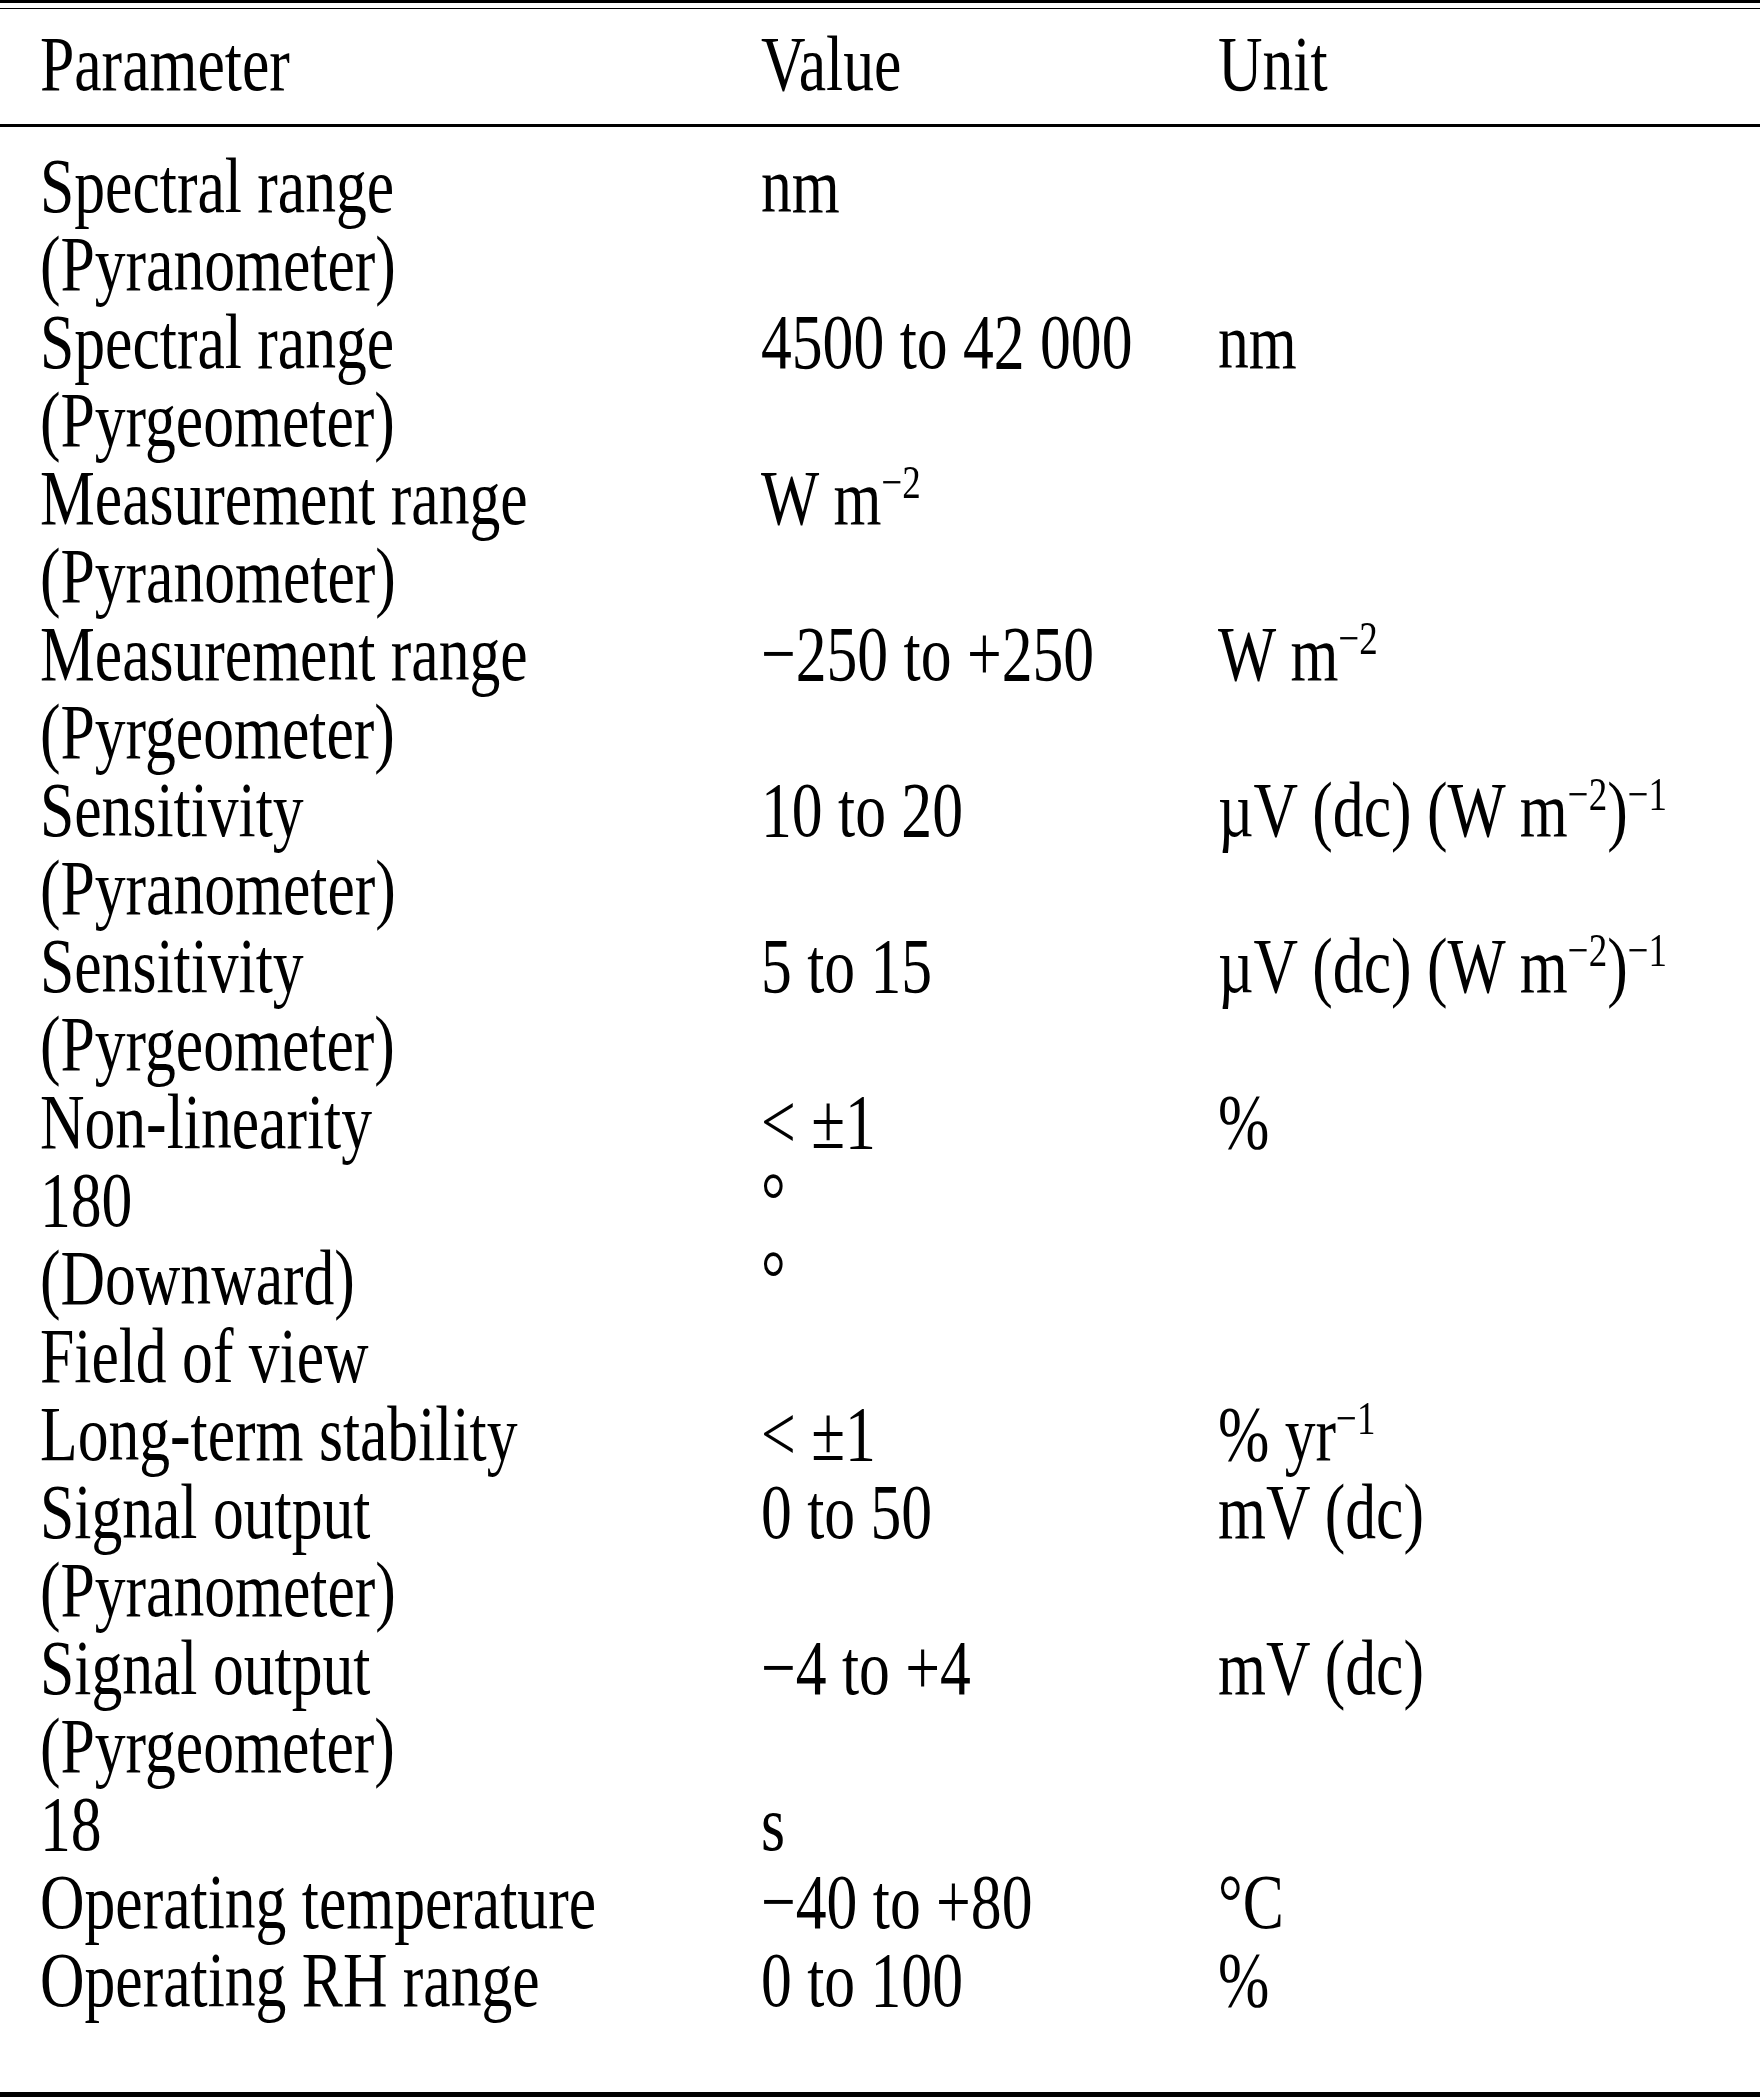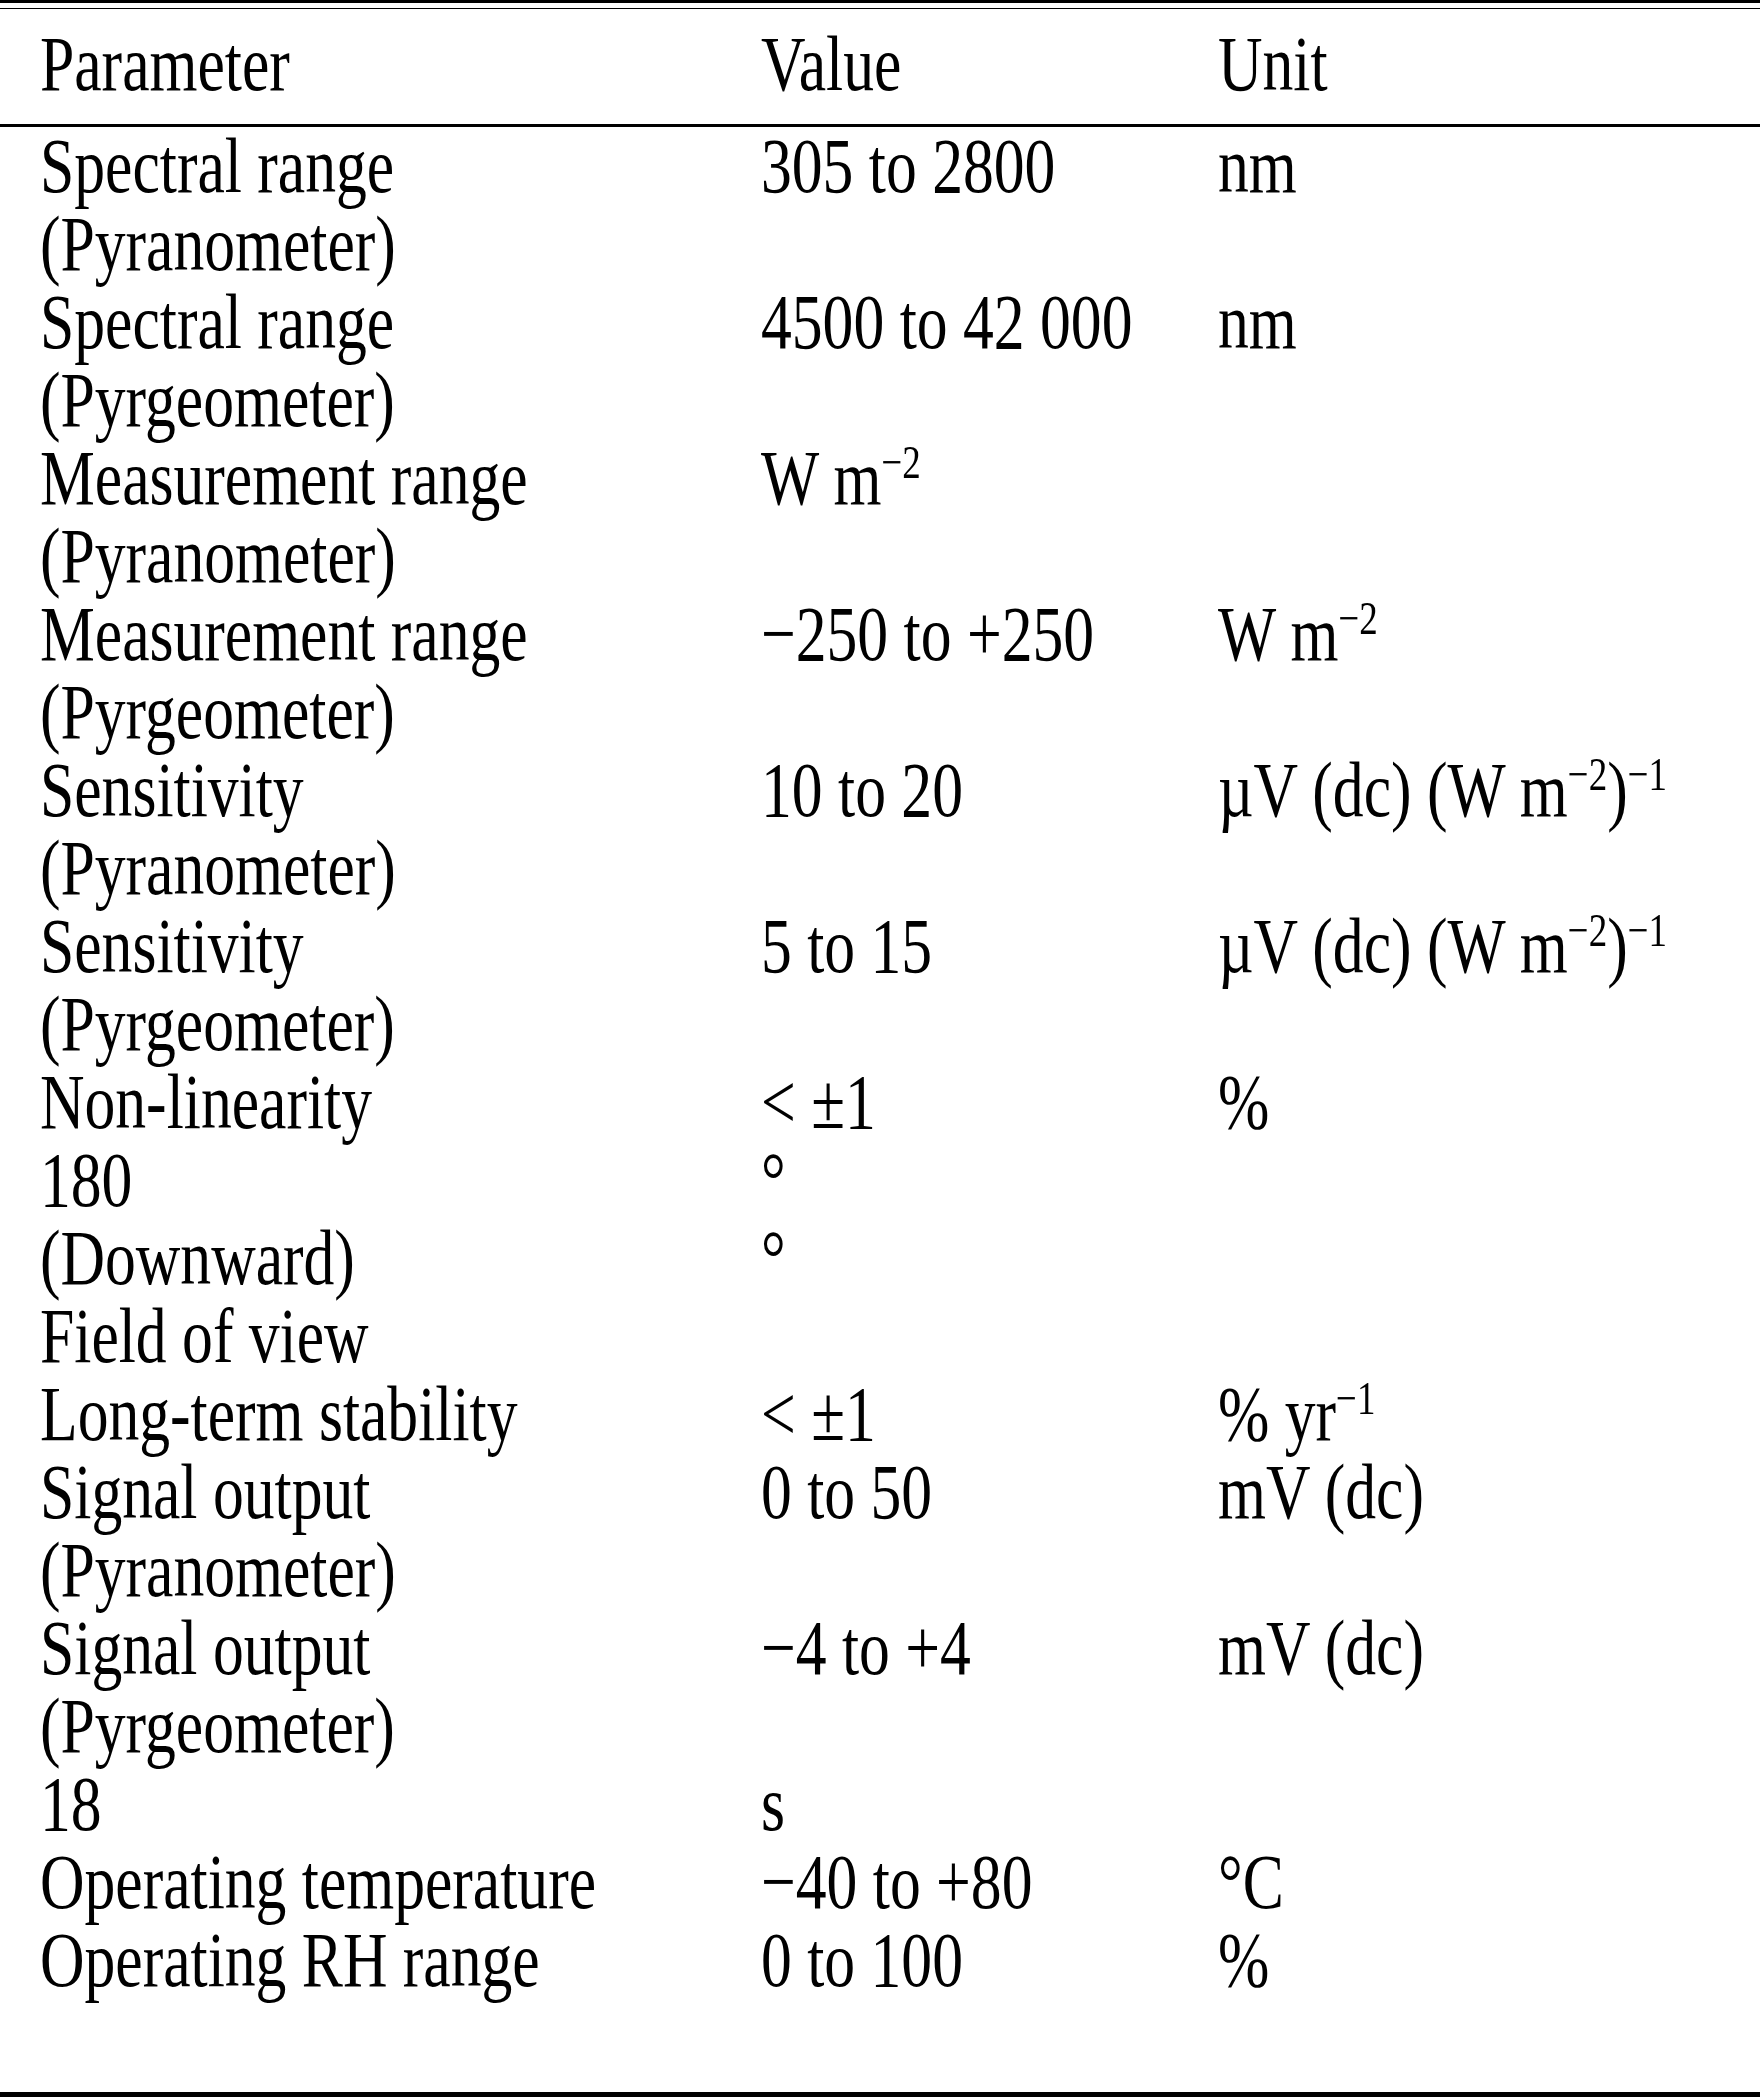--- a/index.html
+++ b/index.html
@@ -24,21 +24,21 @@
     width: 100%; height: 6px; background: #000000;
   }
   .grid-row {
     display: grid;
     grid-template-columns: 721px 457px 1fr;
     padding-left: 40px;
     padding-right: 8.5px;
     align-items: start;
   }
   .header-row { padding-top: 15.3px; }
-  .tbody { padding-top: 0; text-decoration: underline; }
+  .tbody { padding-top: 20px; text-decoration: underline; }
   .cell { display: block; }
   .line {
     height: 78px;
     line-height: 78px;
     white-space: nowrap;
   }
   .tx {
     display: inline-block;
     transform: scaleX(0.78);
     transform-origin: 0 0;
@@ -73,23 +73,20 @@
 
   <div class="rule header-rule"></div>
 
   <div class="tbody" id="tbody">
       <div class="grid-row">
         <div class="cell">
           <div class="line"><span class="tx"><span>Spectral range</span></span></div>
           <div class="line"><span class="tx"><span>(Pyranometer)</span></span></div>
         </div>
         <div class="cell">
-          <div class="line"><span class="tx"><span>305 to 2800</span></span></div>
-        </div>
-        <div class="cell">
           <div class="line"><span class="tx"><span>nm</span></span></div>
         </div>
       </div>
       <div class="grid-row">
         <div class="cell">
           <div class="line"><span class="tx"><span>Spectral range</span></span></div>
           <div class="line"><span class="tx"><span>(Pyrgeometer)</span></span></div>
         </div>
         <div class="cell">
           <div class="line"><span class="tx"><span>4500 to 42 000</span></span></div>

